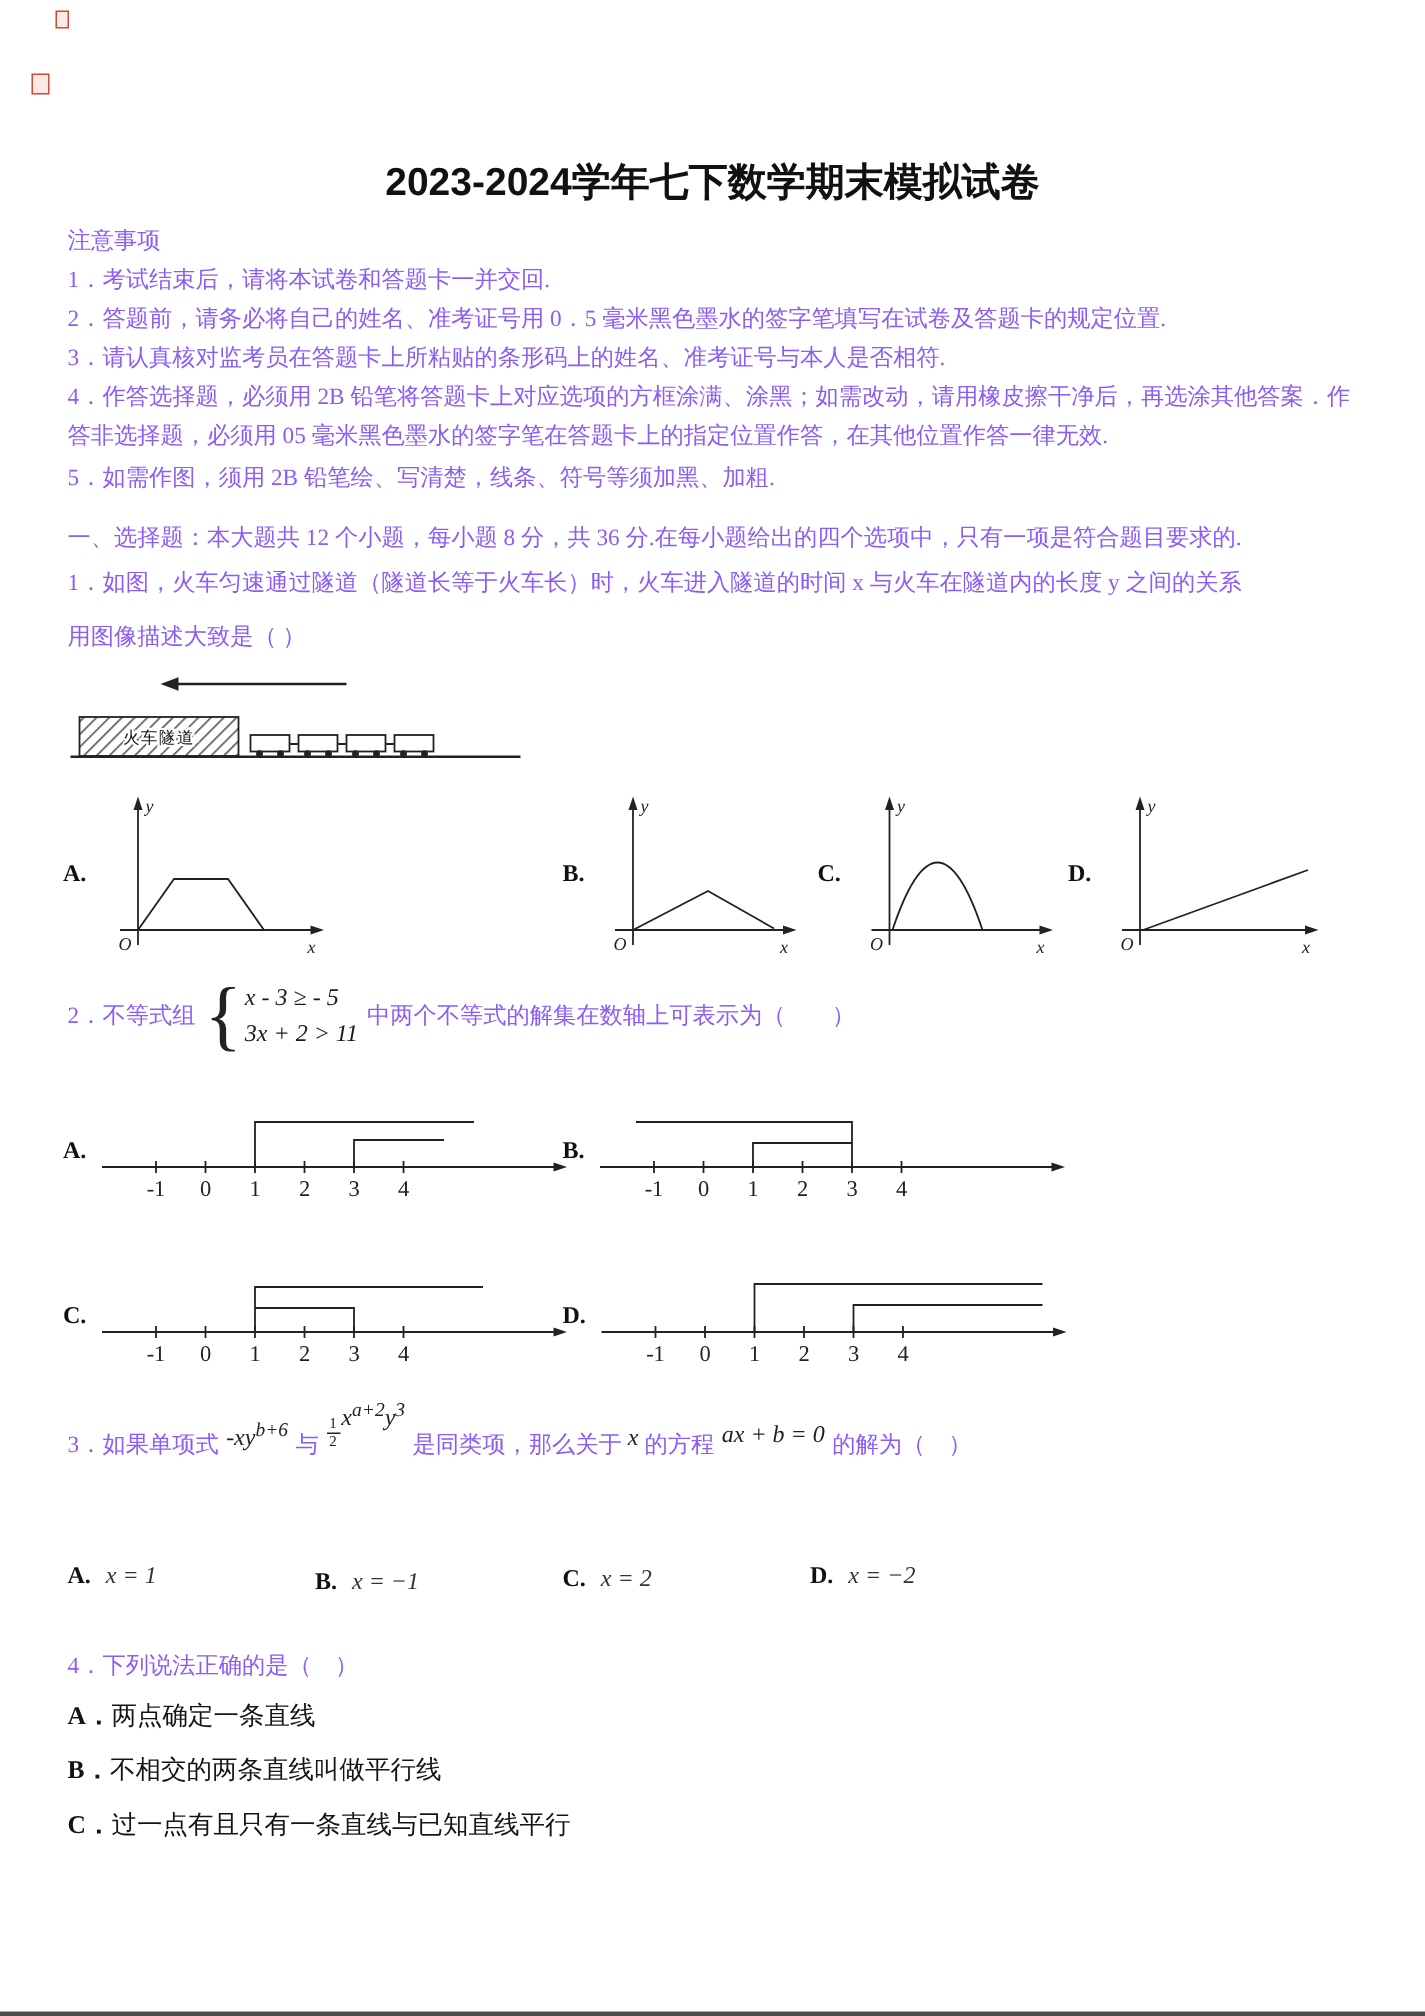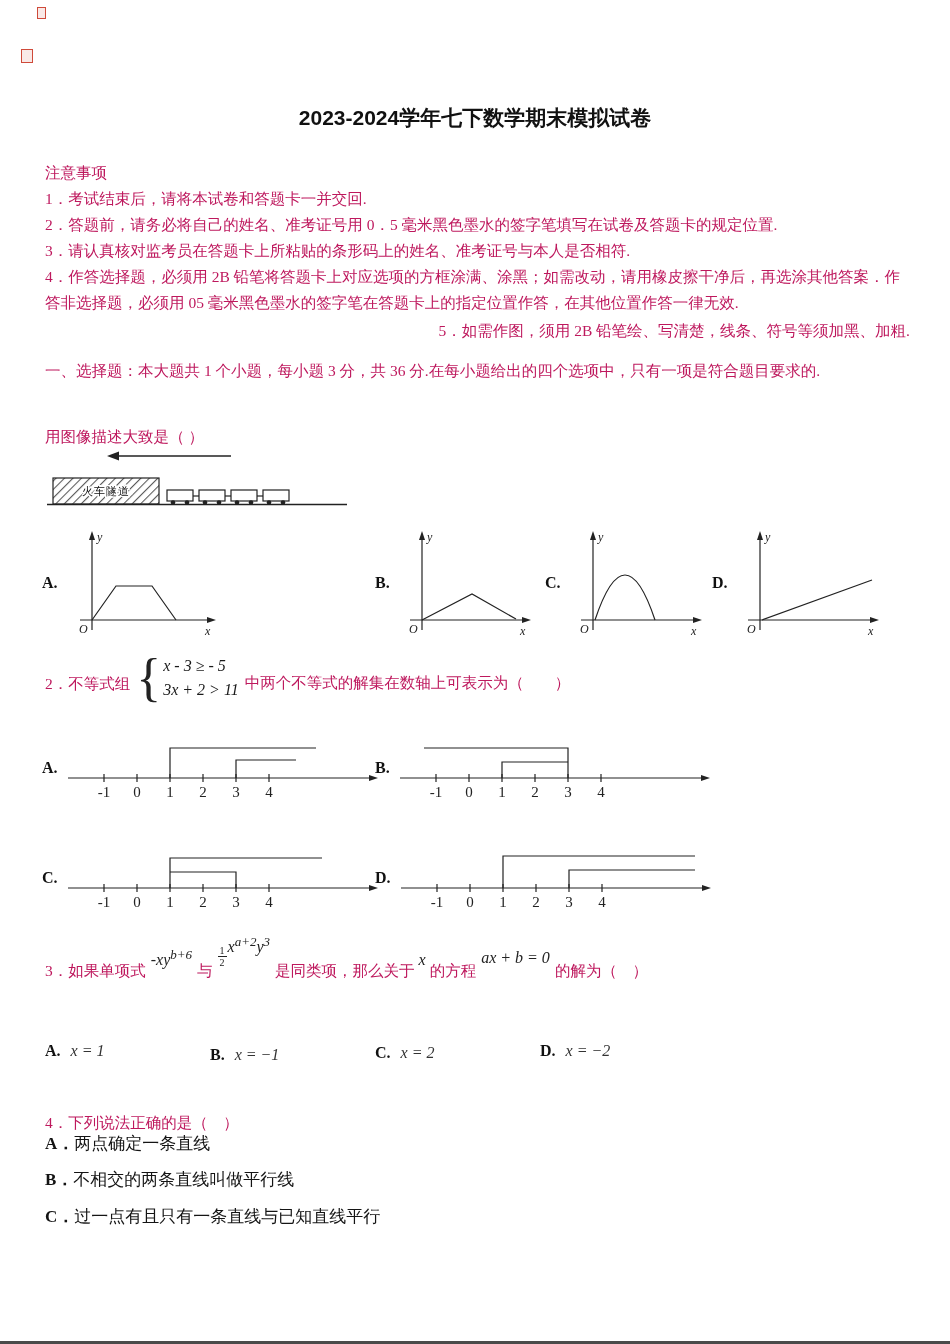--- a/index.html
+++ b/index.html
@@ -6,23 +6,23 @@
   html,body { background:#ffffff; }
   .page {
     position:relative; width:950px; height:1344px; background:#fff;
     font-family:"Liberation Serif","DejaVu Serif",serif; color:#141414;
     overflow:hidden;
   }
   .abs { position:absolute; }
   .title {
     top:104px; left:0; width:100%; text-align:center;
     font-family:"Liberation Sans","DejaVu Sans",sans-serif;
-    font-size:21px; font-weight:700; color:#111;
+    font-size:26px; font-weight:700; color:#111;
   }
-  .bodytext { font-size:15.5px; line-height:26px; color:#be185d;margin-top:12px; }
+  .bodytext { font-size:15.5px; line-height:26px; color:#8b5cf6; }
   .notice-heading { font-size:15.5px; font-weight:400; }
   .para { width:865px; }
   .red-mark { border:1.5px solid #cf4a3a; background:rgba(207,74,58,.12); }
   .opt-label { font-weight:700; font-size:16px; color:#111; }
   .opt-group { display:flex; align-items:center; gap:6px; }
   .q2-stem { display:flex; align-items:center; }
   .brace { font-size:52px; font-weight:300; line-height:52px; margin:0 2px 0 6px; color:#222; font-family:"Liberation Serif",serif; }
   .system { display:flex; flex-direction:column; justify-content:center; }
   .math-line { font-style:italic; font-size:16px; line-height:24px; color:#1a1a1a; }
   .math { font-style:italic; font-family:"Liberation Serif","DejaVu Serif",serif; color:#222; font-size:16px; white-space:nowrap; }
@@ -48,24 +48,25 @@
   <div class="abs red-mark" style="left:37px; top:7px; width:9px; height:12px;"></div>
   <div class="abs red-mark" style="left:21px; top:49px; width:12px; height:14px;"></div>
 
   <h1 class="abs title">2023-2024学年七下数学期末模拟试卷</h1>
 
   <div class="abs bodytext notice-heading" style="left:45px; top:148px;">注意事项</div>
   <div class="abs bodytext para" style="left:45px; top:174px;">1．考试结束后，请将本试卷和答题卡一并交回.</div>
   <div class="abs bodytext para" style="left:45px; top:200px;">2．答题前，请务必将自己的姓名、准考证号用 0．5 毫米黑色墨水的签字笔填写在试卷及答题卡的规定位置.</div>
   <div class="abs bodytext para" style="left:45px; top:226px;">3．请认真核对监考员在答题卡上所粘贴的条形码上的姓名、准考证号与本人是否相符.</div>
   <div class="abs bodytext para" style="left:45px; top:252px;">4．作答选择题，必须用 2B 铅笔将答题卡上对应选项的方框涂满、涂黑；如需改动，请用橡皮擦干净后，再选涂其他答案．作答非选择题，必须用 05 毫米黑色墨水的签字笔在答题卡上的指定位置作答，在其他位置作答一律无效.</div>
-  <div class="abs bodytext para" style="left:45px; top:306px;text-align:right;">5．如需作图，须用 2B 铅笔绘、写清楚，线条、符号等须加黑、加粗.</div>
-
-  <div class="abs bodytext para" style="left:45px; top:346px;">一、选择题：本大题共 1 个小题，每小题 3 分，共 36 分.在每小题给出的四个选项中，只有一项是符合题目要求的.</div>
-
+  <div class="abs bodytext para" style="left:45px; top:306px;">5．如需作图，须用 2B 铅笔绘、写清楚，线条、符号等须加黑、加粗.</div>
+
+  <div class="abs bodytext para" style="left:45px; top:346px;">一、选择题：本大题共 12 个小题，每小题 8 分，共 36 分.在每小题给出的四个选项中，只有一项是符合题目要求的.</div>
+
+  <div class="abs bodytext para" style="left:45px; top:376px;">1．如图，火车匀速通过隧道（隧道长等于火车长）时，火车进入隧道的时间 x 与火车在隧道内的长度 y 之间的关系</div>
   <div class="abs bodytext para" style="left:45px; top:412px;">用图像描述大致是（ ）</div>
 
   <svg class="abs" style="left:45px; top:446px;" width="320" height="66" viewBox="0 0 320 66">
     <defs>
       <pattern id="hatch" width="6" height="6" patternUnits="userSpaceOnUse" patternTransform="rotate(45)">
         <line x1="0" y1="0" x2="0" y2="6" stroke="#5a5a5a" stroke-width="2.2"></line>
       </pattern>
     </defs>
 
     <g>

